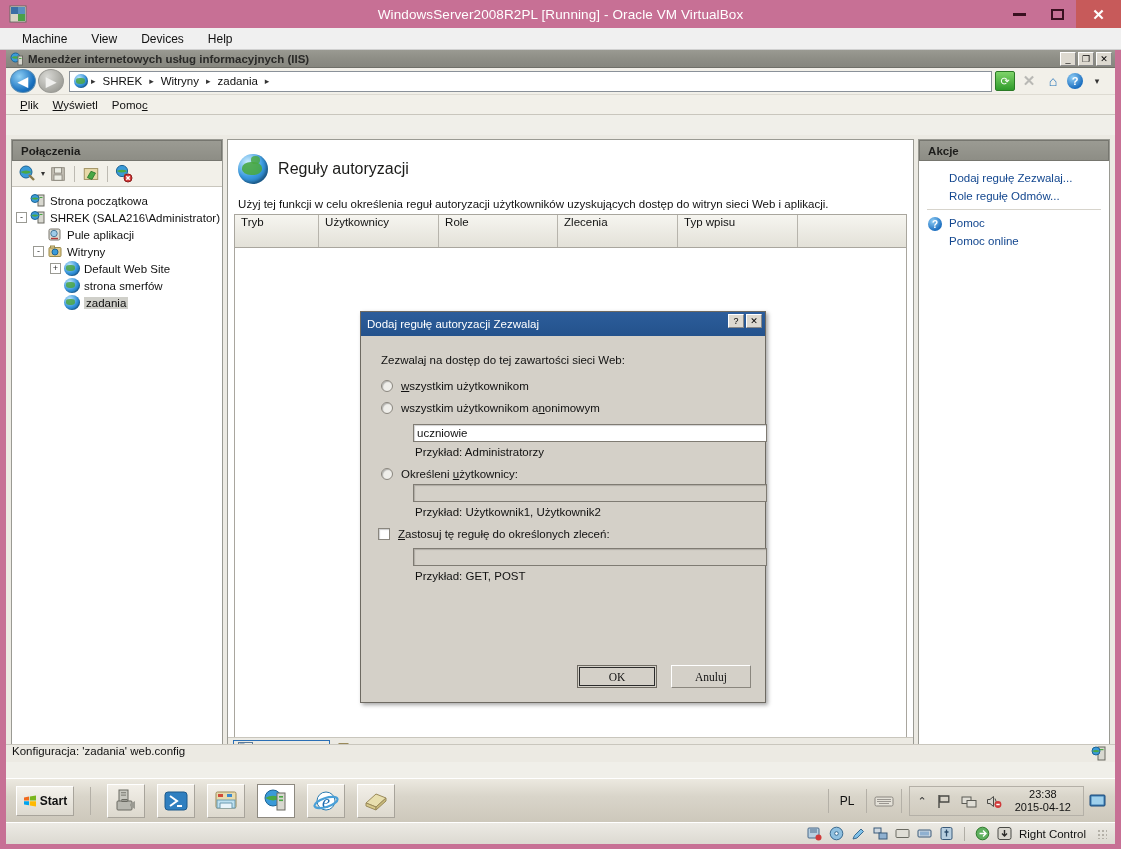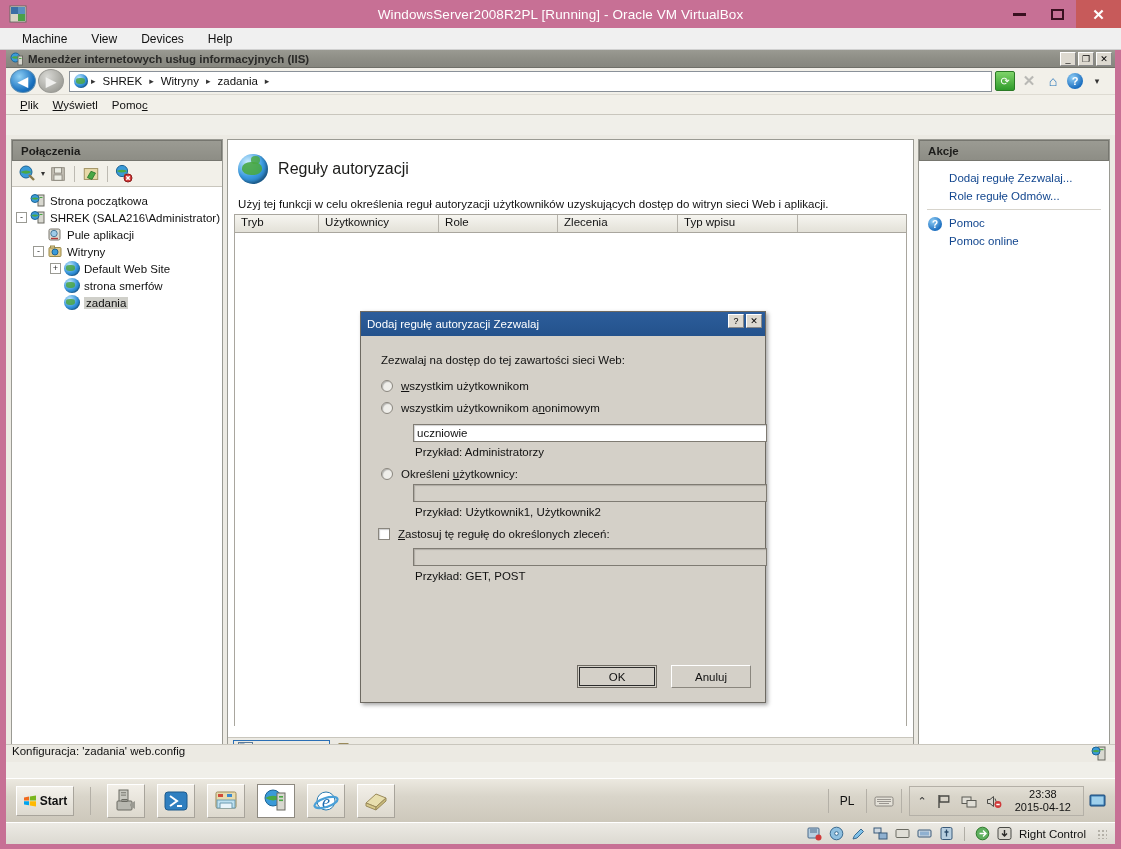--- a/index.html
+++ b/index.html
@@ -133,21 +133,21 @@
   .globe-lg { width:30px; height:30px; border-radius:50%;
      background:radial-gradient(circle at 33% 27%,#cfeeff,#3a9ae0 50%,#15639e 100%);
      box-shadow:inset -2px -2px 3px rgba(0,0,0,.3); position:relative; }
   .globe-lg::after{content:"";position:absolute;left:4px;top:8px;width:20px;height:13px;
      background:#49a844;border-radius:45%;opacity:.9;}
   .globe-lg::before{content:"";position:absolute;left:13px;top:2px;width:9px;height:8px;
      background:#49a844;border-radius:45%;opacity:.85;}
   #page-title { font-size:16px; color:#1b1b19; }
   #page-desc { padding:14px 10px 4px 10px; font-size:11.5px; color:#111; }
   #grid { margin:0 6px; border:1px solid #a9a69e; border-bottom:none; background:#fff; }
-  #grid-head { display:flex; height:18px; background:linear-gradient(to bottom,#f6f5f0,#e3e1d8); border-bottom:1px solid #a9a69e;justify-content:flex-end;}
+  #grid-head { display:flex; height:33px; background:linear-gradient(to bottom,#f6f5f0,#e3e1d8); border-bottom:1px solid #a9a69e;justify-content:flex-end;}
   #grid-head .th { font-size:11.5px; color:#111; padding:1px 0 0 6px; border-right:1px solid #b7b4ac; }
   #grid-body { height:493px; background:#fff; }
 
   
   #view-tabs { position:absolute; left:0; bottom:0; width:100%; height:22px;
      background:#eceae3; border-top:1px solid #c9c6bd; display:flex; align-items:center; padding-left:5px; gap:4px; }
   .vtab { display:flex; align-items:center; gap:4px; font-size:11.5px; color:#111; padding:1px 4px; }
   .vtab.active { border:1px solid #2b6fb5; }
   .vico { width:15px; height:14px; position:relative; }
 
@@ -201,21 +201,21 @@
     box-shadow:inset 1px 1px 1px rgba(0,0,0,.18);
     margin:4px 0 0 32px; width:354px; padding:1px 3px; font-size:11.5px; color:#111;
     display:flex; align-items:center;
   }
   .txt.disabled { background:#d4d0c8; color:#7a766e; }
   .hint { margin:4px 0 10px 34px; }
   #dlg-buttons { position:absolute; right:14px; bottom:14px; display:flex; gap:14px; }
   .dbtn {
     width:80px; height:23px; background:#d4d0c8;
     border:1px solid #8a867e; border-top-color:#fff; border-left-color:#fff;
-    display:flex; align-items:center; justify-content:center; font-size:11.5px; color:#111;
+    display:flex; align-items:center; justify-content:center; font-size:11.5px; color:#111;font-family:Liberation Serif, serif;
   }
   .dbtn.default { outline:1px solid #2b2b2b; outline-offset:-3px; border:1px solid #6e6a62; }
 
   
   #taskbar {
     position:absolute; left:6px; top:778px; width:1109px; height:44px;
     background:linear-gradient(to bottom,#ece9e0,#d9d5ca 40%,#cdc8bb);
     border-top:1px solid #fff;
     display:flex; align-items:center; padding:0 4px;gap:8px;
   }

